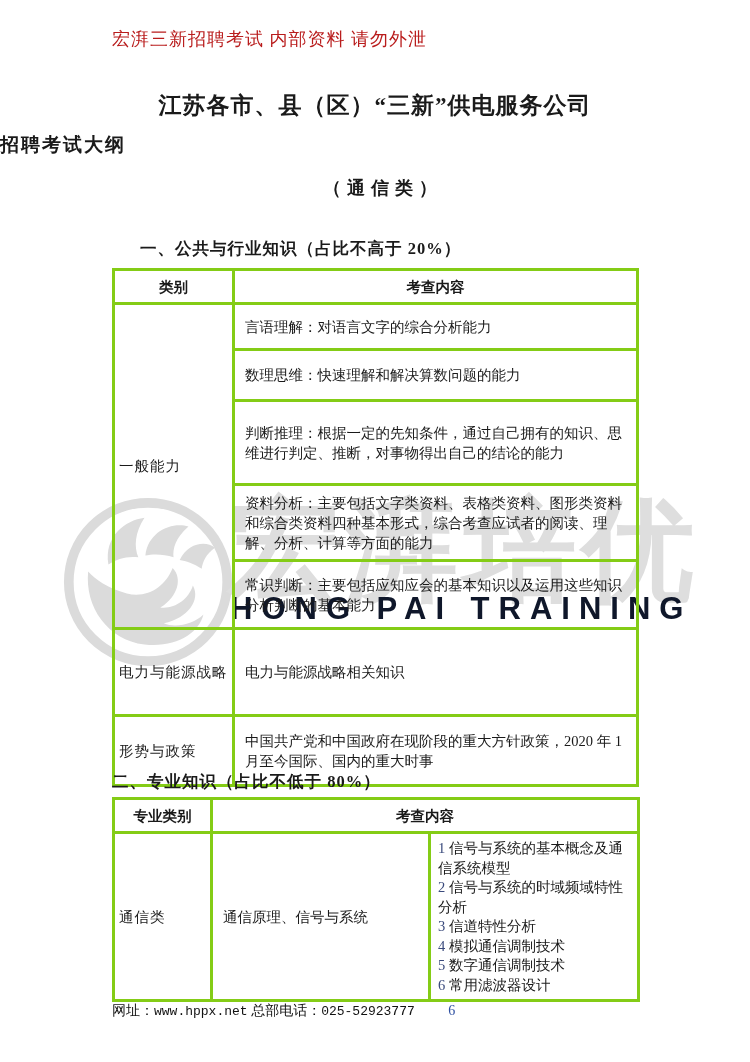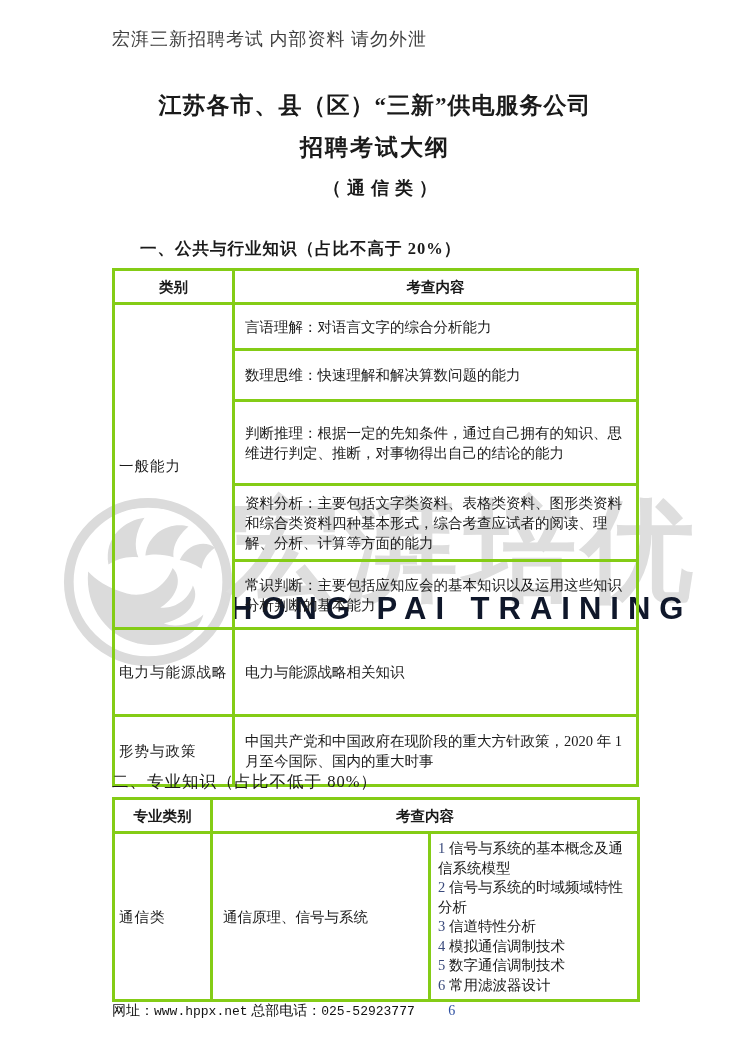--- a/index.html
+++ b/index.html
@@ -23,30 +23,30 @@
   .wm-en{
     position:absolute;left:230px;top:563px;
     font-size:31px;font-weight:bold;letter-spacing:9px;
     color:#0f172a;white-space:nowrap;
     font-family:"Liberation Sans","DejaVu Sans",sans-serif;
   }
   
   .layer{position:absolute;left:0;top:0;width:750px;height:1062px;z-index:1;}
   .doc-header{
     position:absolute;left:112px;top:27px;
-    font-size:18px;letter-spacing:1px;color:#404040;white-space:nowrap;
+    font-size:18px;letter-spacing:1px;color:#b91c1c;white-space:nowrap;
   }
   .title1{position:absolute;left:0;top:90px;width:750px;text-align:center;
     font-size:23px;font-weight:bold;letter-spacing:1px;}
-  .title2{position:absolute;left:0;top:132px;width:750px;text-align:center;
-    font-size:23px;font-weight:bold;letter-spacing:2px;}
+  .title2{position:absolute;left:0;top:132px;width:750px;
+    font-size:19px;font-weight:bold;letter-spacing:2px;}
   .title3{position:absolute;left:0;top:176px;width:750px;text-align:center;
     font-size:18px;font-weight:bold;letter-spacing:6px;padding-left:8px;}
   .sec1-heading{position:absolute;left:140px;top:238px;font-size:16.5px;font-weight:bold;letter-spacing:1px;}
-  .sec2-heading{position:absolute;left:112px;top:771px;font-size:16.5px;font-weight:normal;letter-spacing:1px;}
+  .sec2-heading{position:absolute;left:112px;top:771px;font-size:16.5px;font-weight:bold;letter-spacing:1px;}
 
   table{border-collapse:collapse;table-layout:fixed;background:transparent;}
   td{border:3px solid #84cc16;background:transparent;vertical-align:middle;
      font-size:14.5px;line-height:20px;padding:4px 8px 4px 10px;word-break:break-all;}
   .th{font-weight:bold;text-align:center;padding:4px 2px;}
 
   .table1{position:absolute;left:112px;top:268px;width:527px;}
   .table1 col.c1{width:120px;}
   .t1-hrow td{height:23px;}
   .t1-r1 td{height:35px;}

